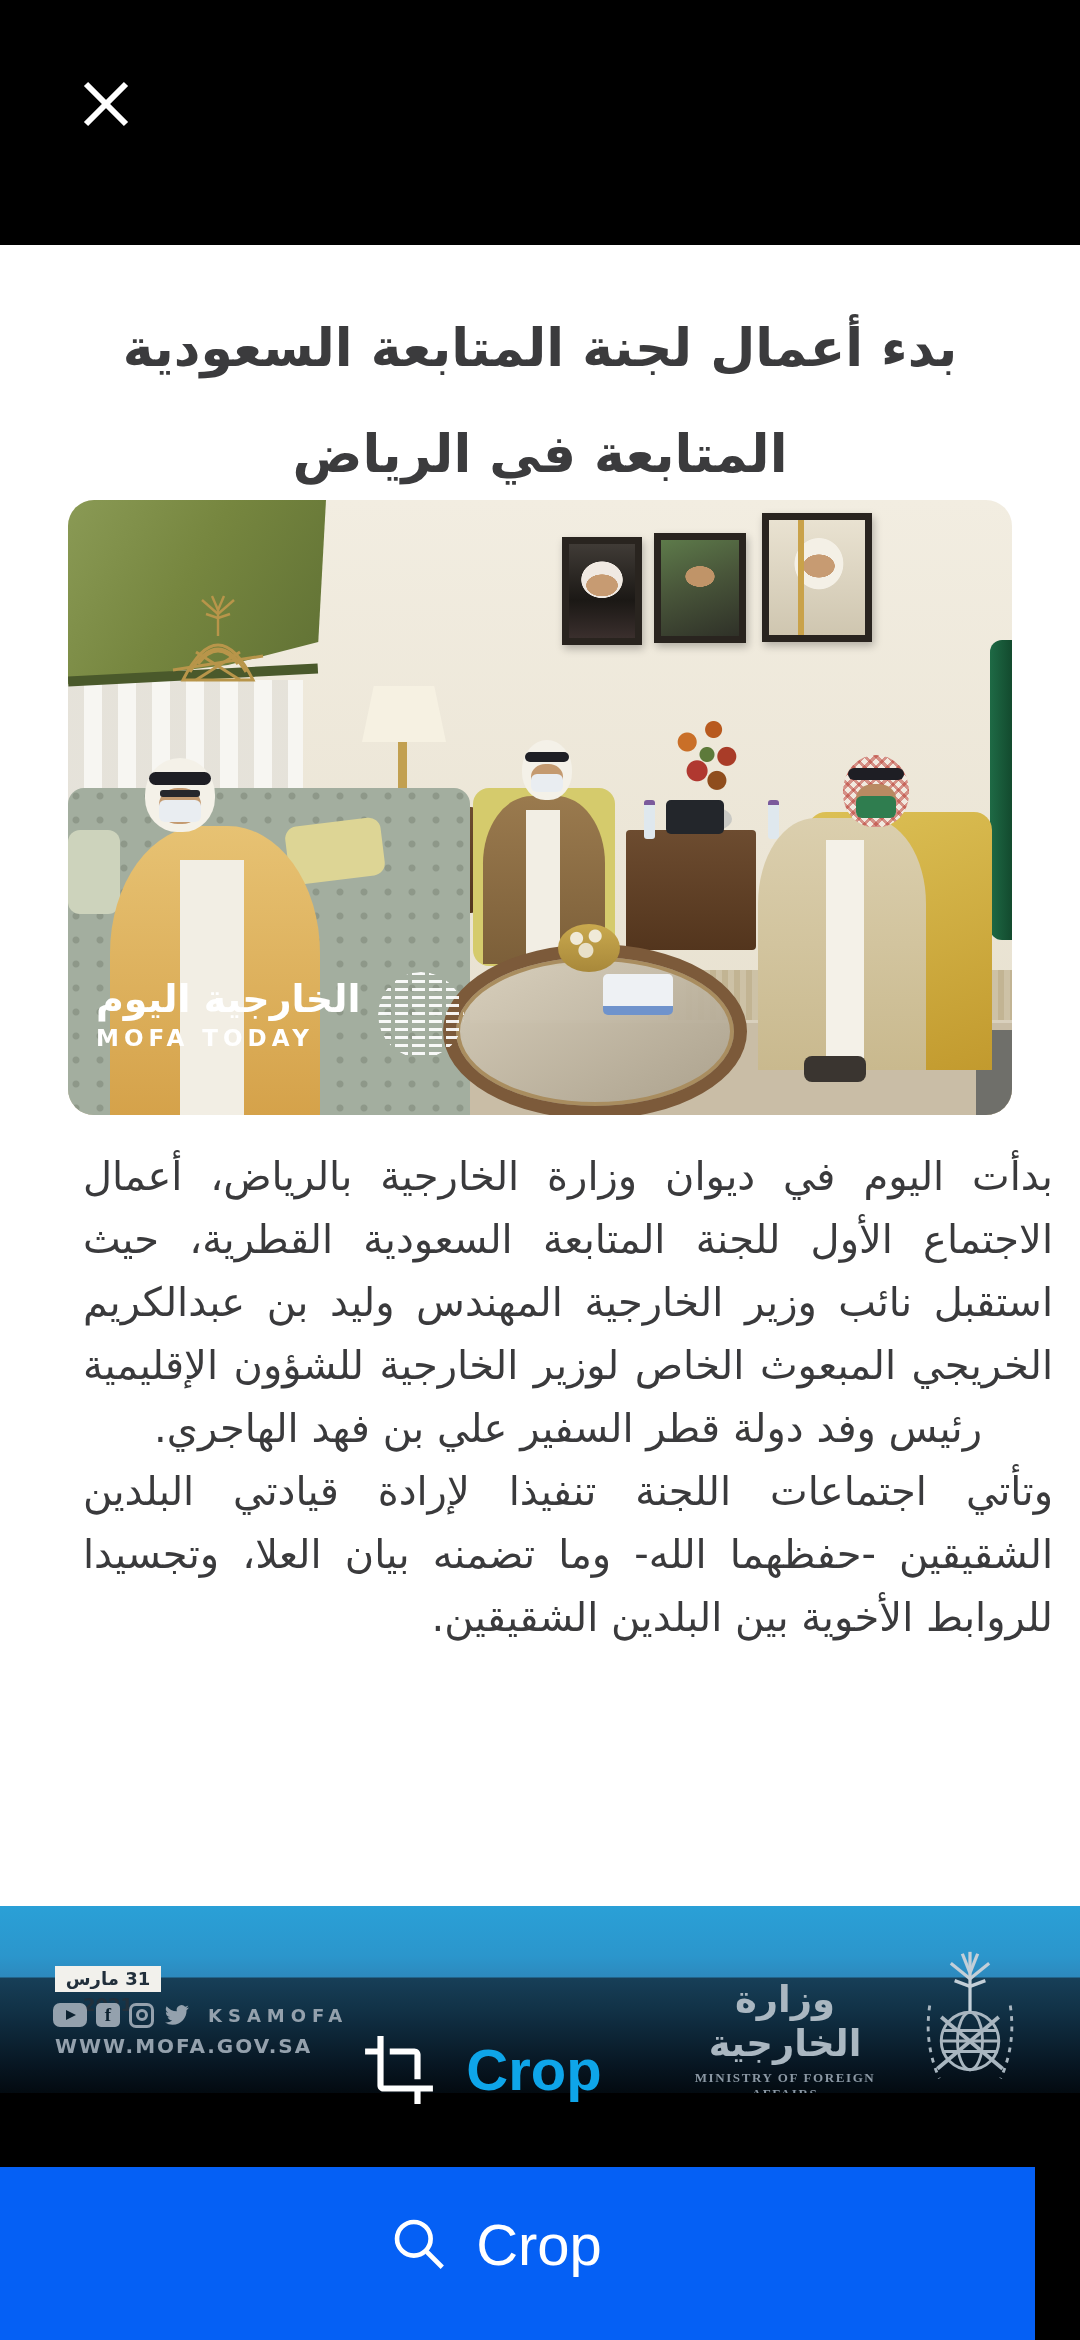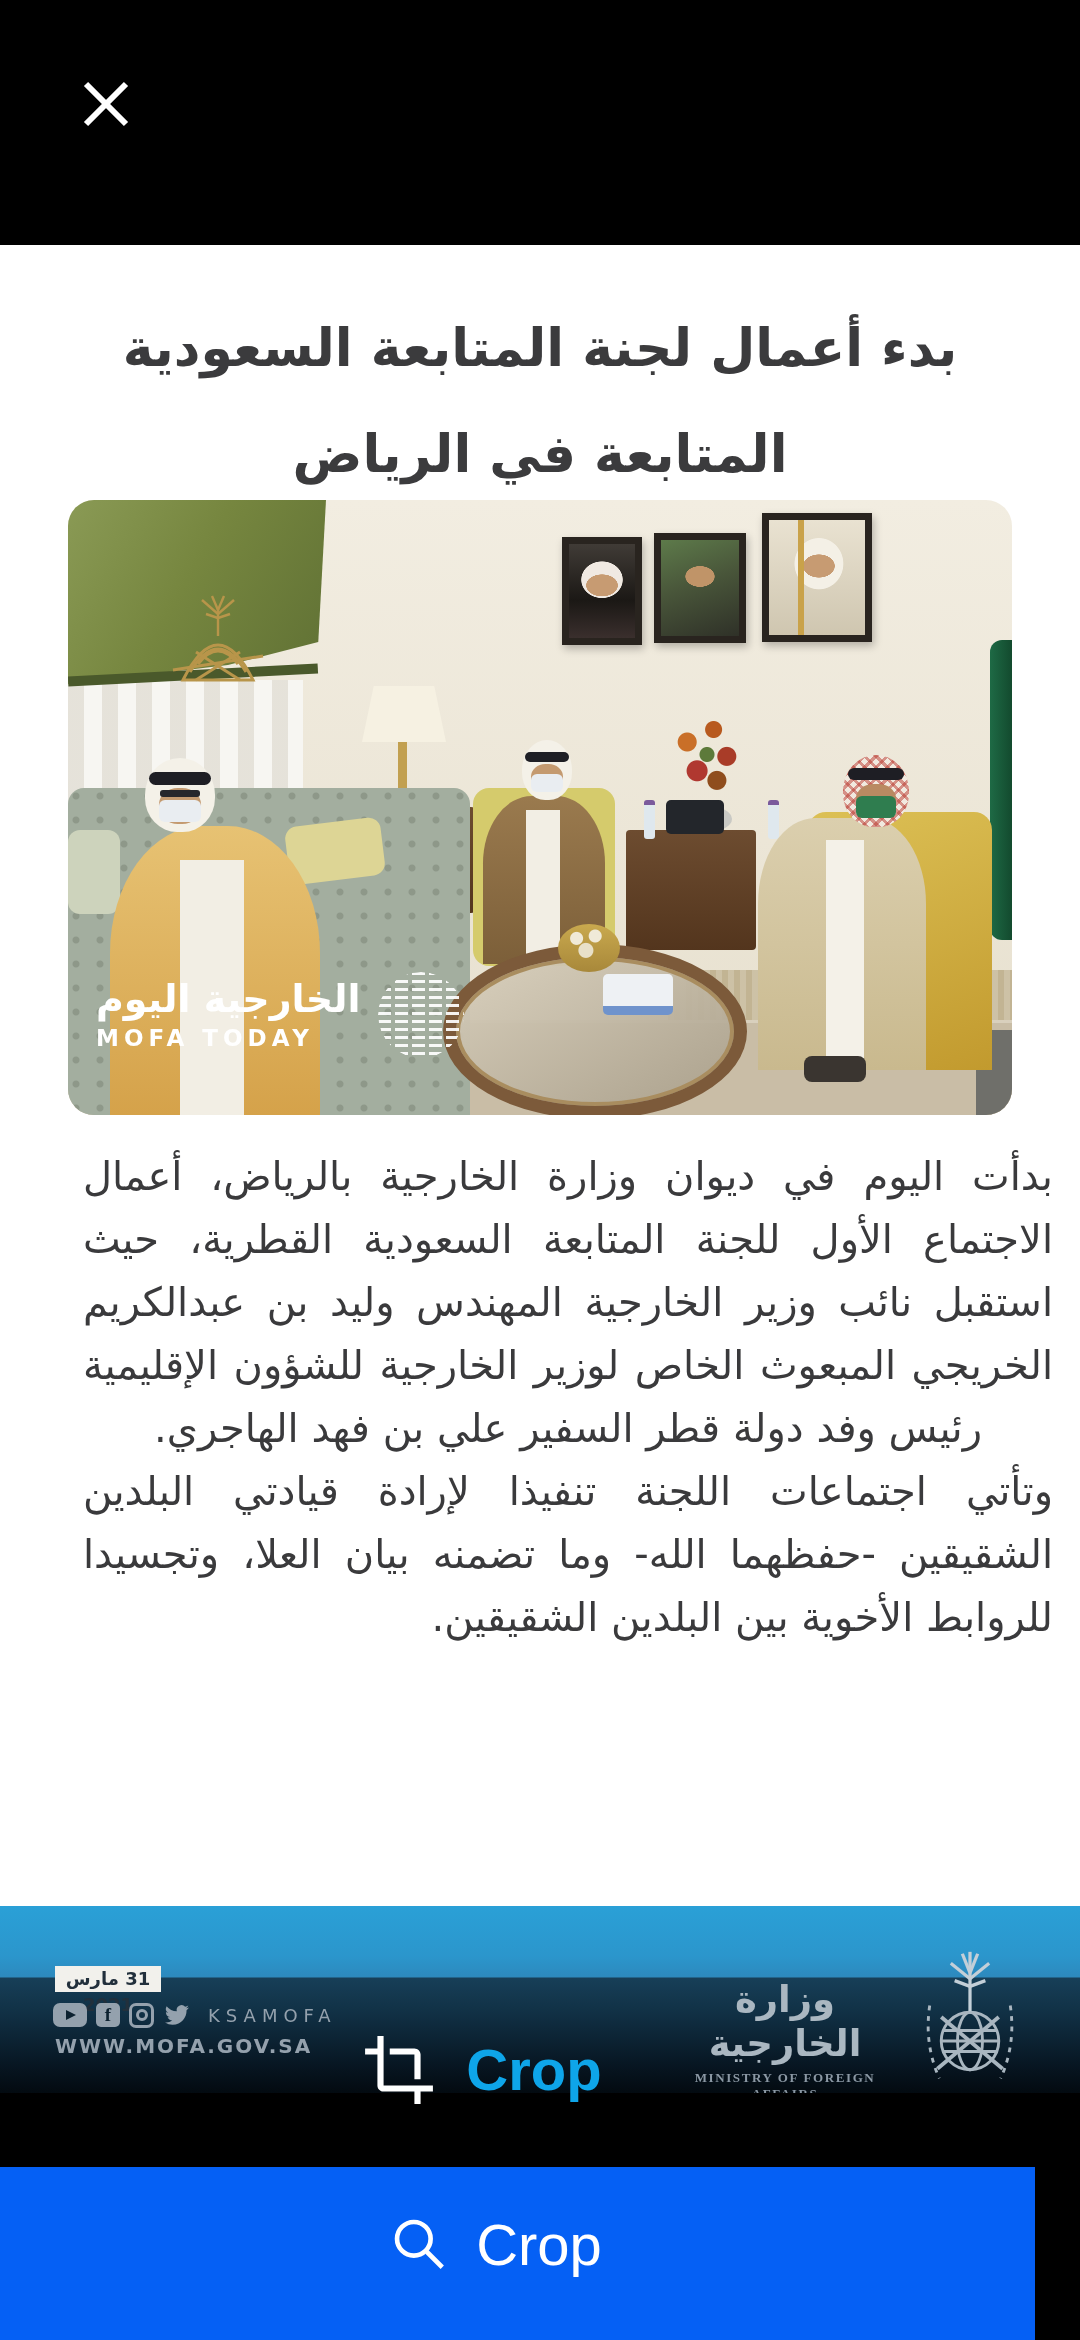--- a/index.html
+++ b/index.html
@@ -76,21 +76,21 @@
   .date-badge{position:absolute;left:55px;top:60px;width:106px;height:26px;background:#f2f1ec;
       color:#22303c;font-size:18px;font-weight:700;text-align:center;line-height:26px;direction:rtl;}
   .social-row{position:absolute;left:53px;top:96px;display:flex;align-items:center;gap:9px;height:26px;}
   .s-yt{width:34px;height:24px;background:#94a1ad;border-radius:7px;position:relative;}
   .s-yt::after{content:"";position:absolute;left:13px;top:7px;border-left:10px solid #0d2230;
       border-top:5px solid transparent;border-bottom:5px solid transparent;}
   .s-fb{width:24px;height:24px;background:#94a1ad;border-radius:5px;color:#0d2230;font-weight:700;
       font-size:19px;text-align:center;line-height:24px;font-family:"Liberation Serif",serif;}
   .s-ig{width:19px;height:19px;border:3px solid #94a1ad;border-radius:7px;position:relative;}
   .s-ig::after{content:"";position:absolute;left:3.5px;top:3.5px;width:6px;height:6px;border:3px solid #94a1ad;border-radius:50%;}
-  .handle{color:#94a1ad;font-size:18px;letter-spacing:6px;margin-left:8px;}
+  .handle{color:#94a1ad;font-size:18px;letter-spacing:6px;margin-left:8px;font-weight:bold;}
   .site{position:absolute;left:55px;top:128px;color:#94a1ad;font-size:20px;font-weight:700;letter-spacing:2px;}
   .ministry{position:absolute;left:660px;top:72px;width:250px;text-align:center;}
   .min-ar{color:#aab7c1;font-size:37px;font-weight:700;direction:rtl;line-height:44px;}
   .min-en{color:#8b98a4;font-size:13px;letter-spacing:1.6px;font-weight:700;
       font-family:"Liberation Serif",serif;margin-top:4px;}
   .emblem{position:absolute;left:922px;top:42px;}
 
   
   .black-strip{position:absolute;left:0;top:2093px;width:1080px;height:74px;background:#000;}
   .crop-btn{position:absolute;left:0;top:2025px;width:1080px;height:90px;background:none;border:none;

